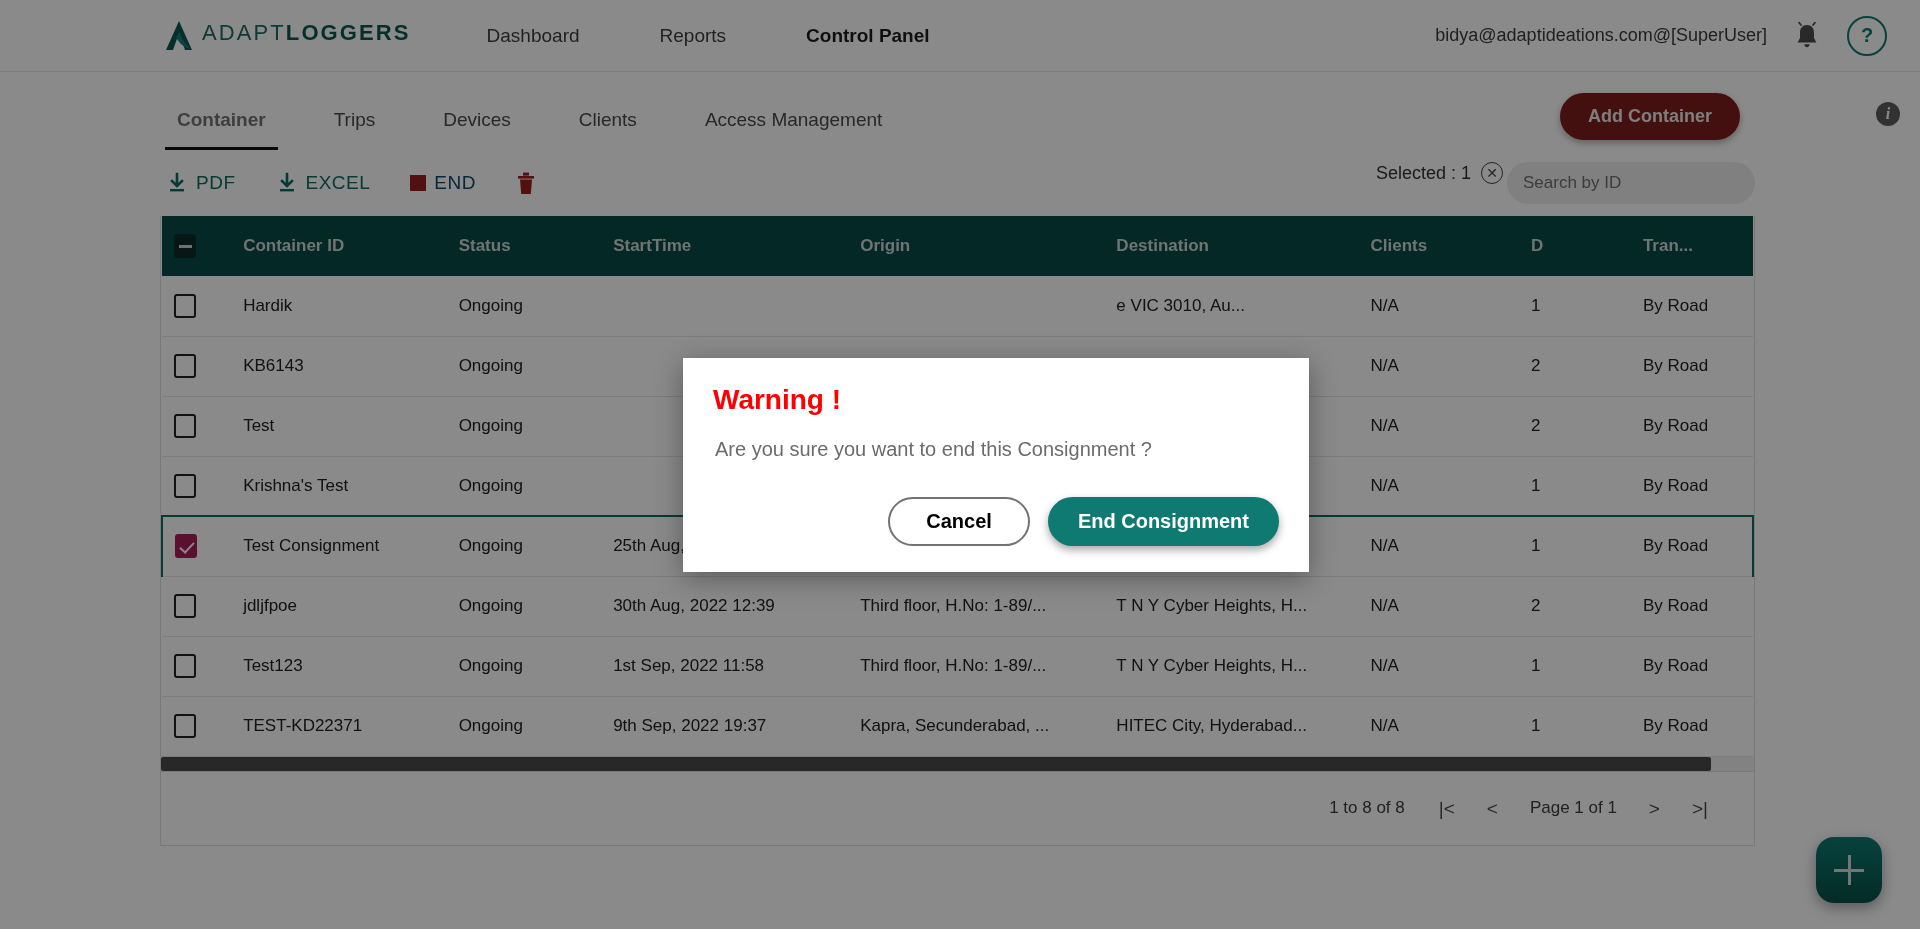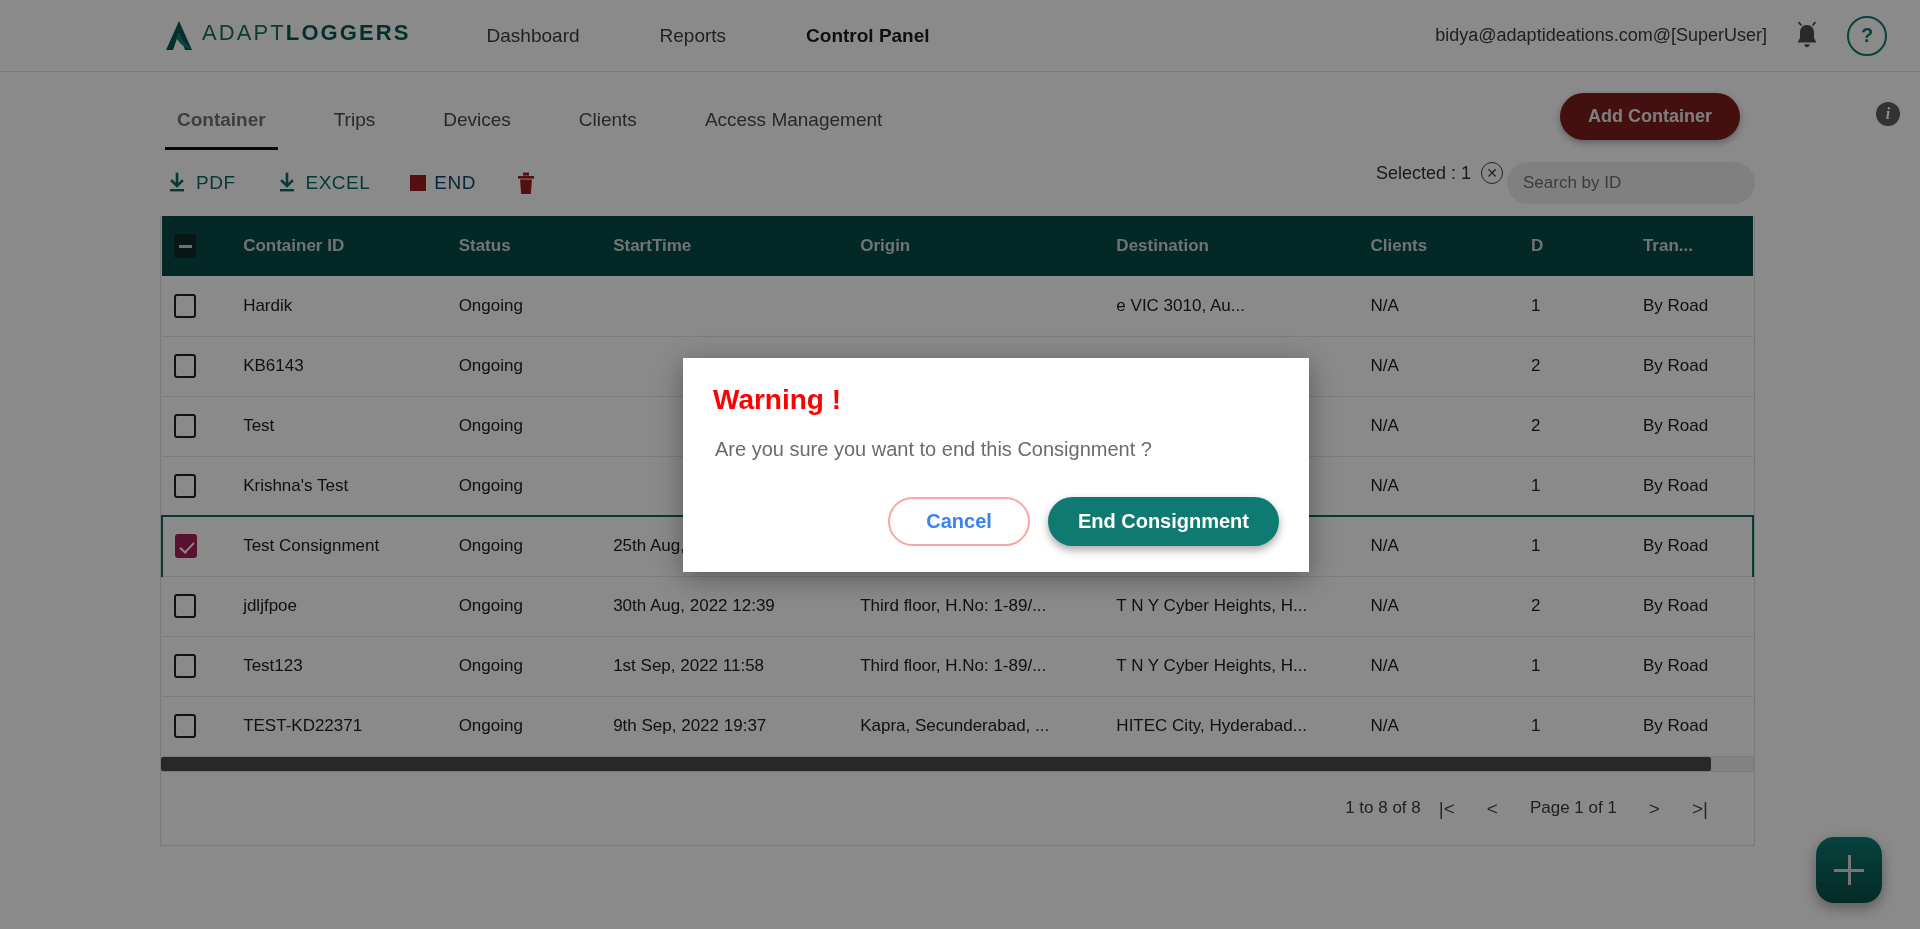--- a/index.html
+++ b/index.html
@@ -295,21 +295,21 @@
     background: #4b4b4b;
     border-radius: 2px;
   }
 
   
   .pager {
     height: 74px;
     display: flex;
     align-items: center;
     justify-content: flex-end;
-    gap: 18px;
+    gap: 34px;
     padding-right: 46px;
     background: #fff;
     border: 1px solid #e0e0e0;
     border-top: none;
   }
   .pager-count { font-size: 17px; color: #3b3b3b; }
   .pager-nav { display: flex; align-items: center; gap: 32px; }
   .pg-btn {
     font-size: 19px;
     color: #4a4a4a;
@@ -363,22 +363,22 @@
     margin-bottom: 36px;
     padding-left: 2px;
   }
   .modal-actions {
     display: flex;
     justify-content: flex-end;
     gap: 18px;
   }
   .btn-cancel {
     background: #fff;
-    color: #3b82f6;
-    border: 2px solid #fca5a5;
+    color: #000000;
+    border: 2px solid #737373;
     border-radius: 30px;
     font-size: 20px;
     font-weight: 700;
     padding: 11px 36px;
     font-family: "Liberation Sans", sans-serif;
   }
   .btn-end {
     background: #0f7a72;
     color: #fff;
     border: none;

